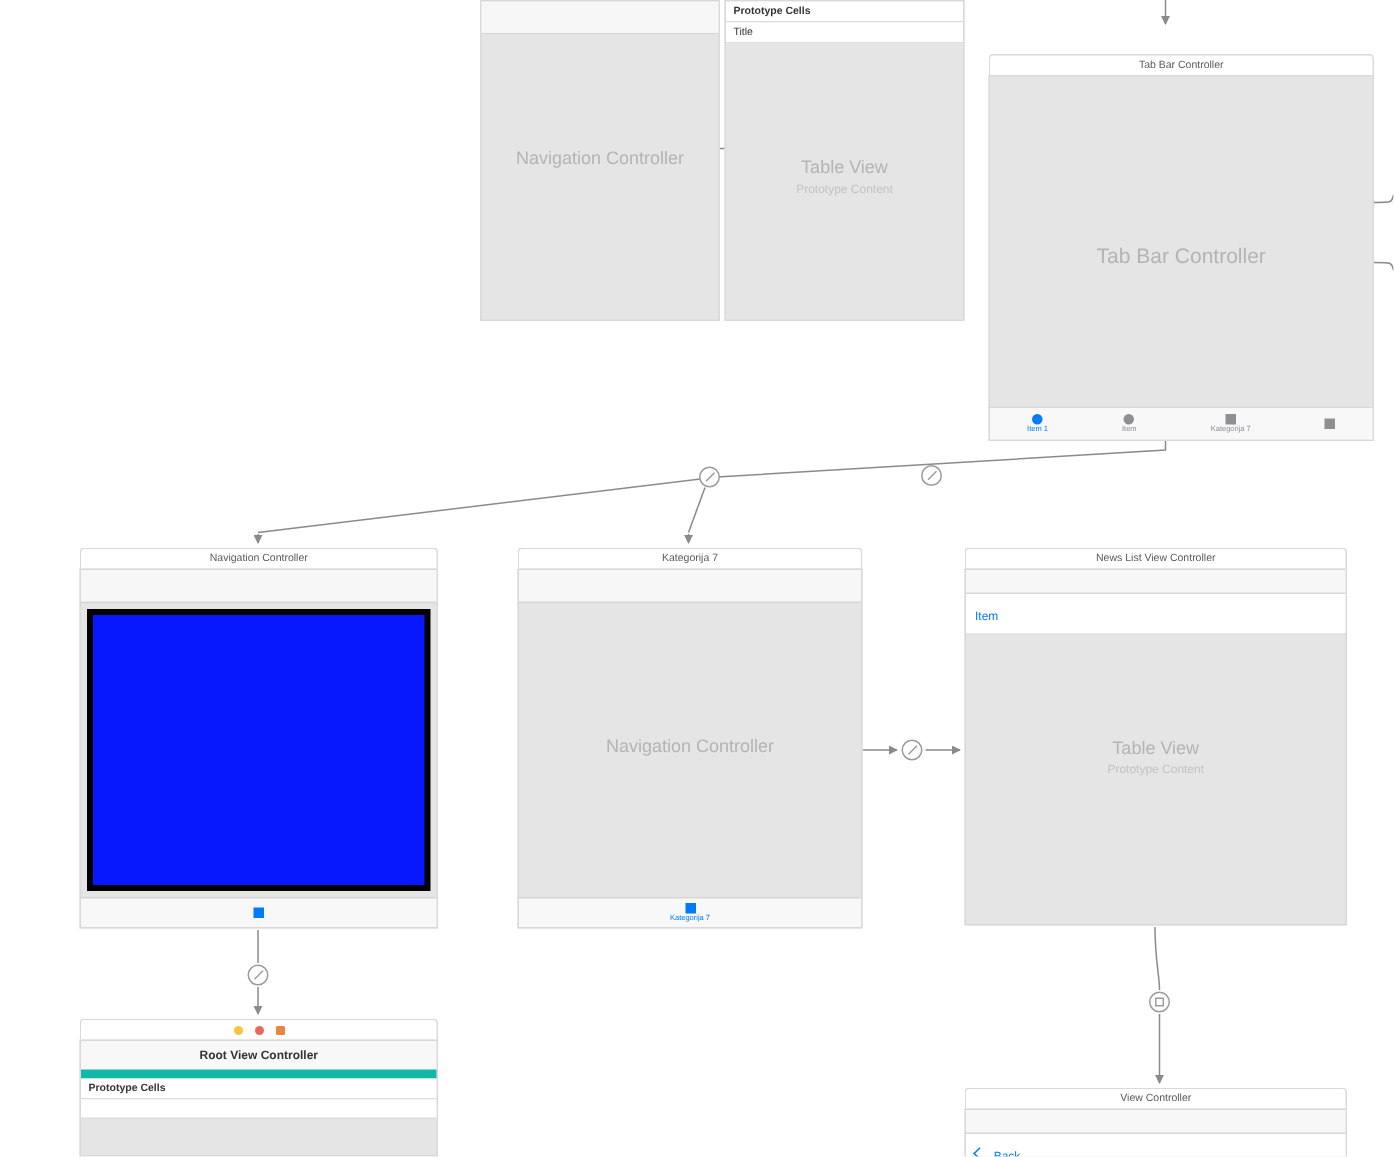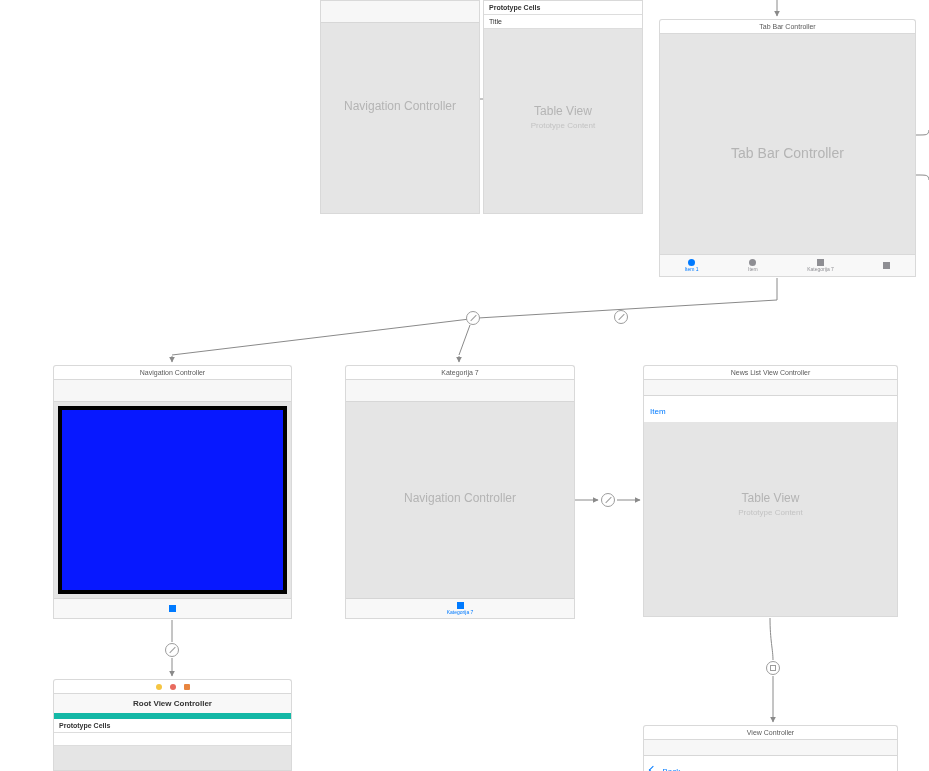--- a/index.html
+++ b/index.html
@@ -143,21 +143,21 @@
   <div class="scene-body" style="height:214px;">
     <div class="proto-header">Prototype Cells</div>
     <div class="proto-cell">Title</div>
     <div class="body-text" style="top:56%;">
       <div class="body-title">Table View</div>
       <div class="body-sub">Prototype Content</div>
     </div>
   </div>
 </div>
 
-<div class="scene" style="left:659px; top:19px; width:257px;">
+<div class="scene" style="left:659px; top:36px; width:257px;">
   <div class="scene-title">Tab Bar Controller</div>
   <div class="scene-body" style="height:244px;">
     <div class="body-text">
       <div class="body-title" style="font-size:14px;">Tab Bar Controller</div>
     </div>
     <div class="tbc-tabbar">
       <div class="tab-item active">
         <span class="tab-round"></span>
         <span class="tab-label">Item 1</span>
       </div>

